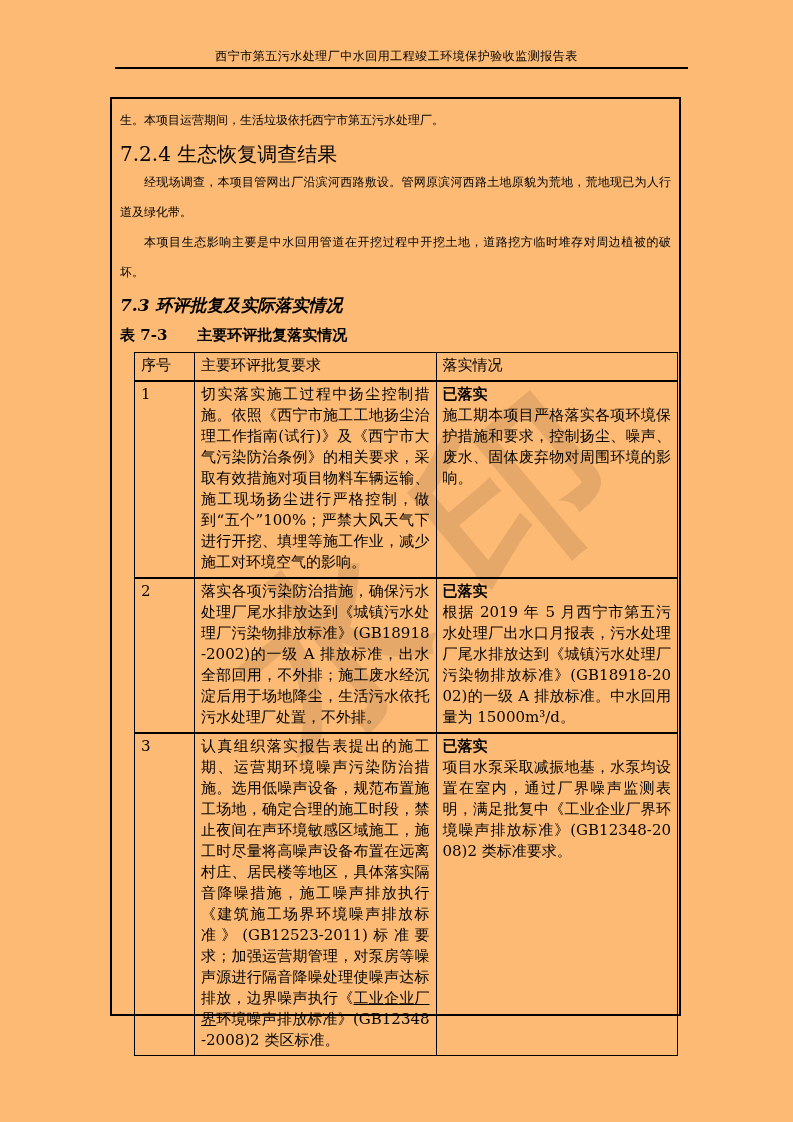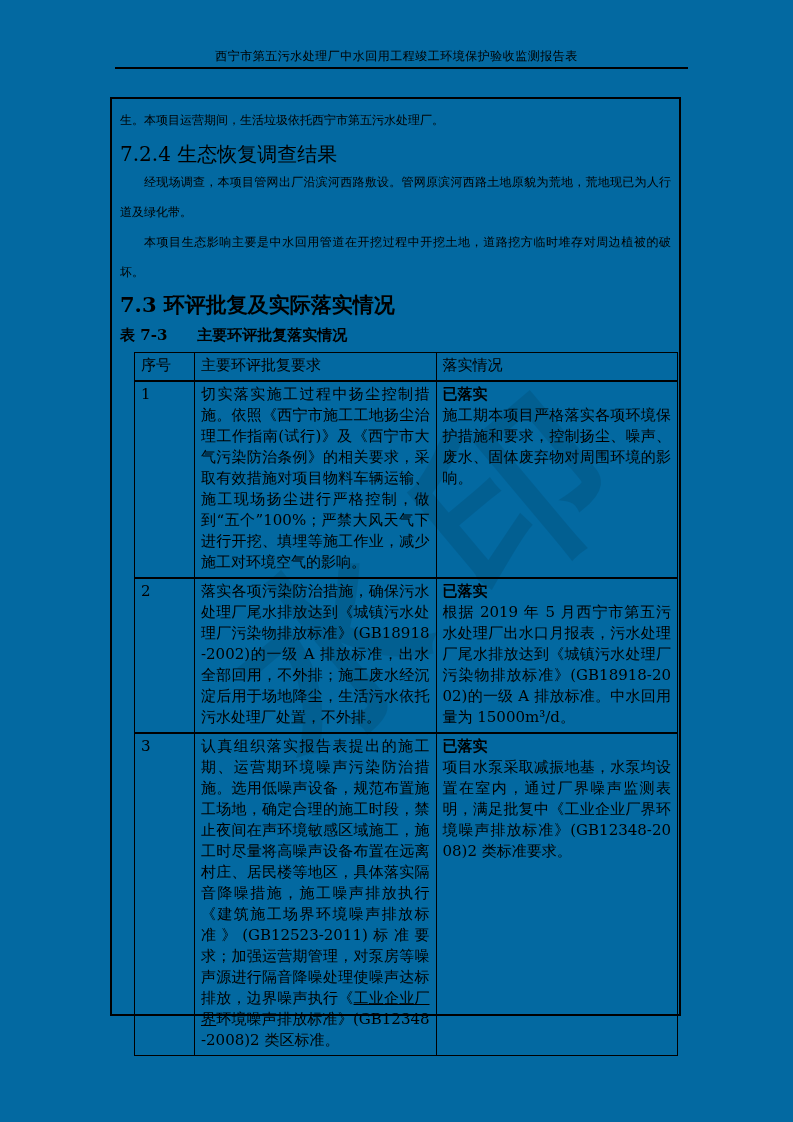--- a/index.html
+++ b/index.html
@@ -1,20 +1,20 @@
 <!DOCTYPE html>
 <html><head>
 <meta charset="utf-8">
 <style>
   html,body{margin:0;padding:0;background:#888;}
   .page{
     position:relative;
     width:793px;height:1122px;
     margin:0 auto;
-    background:#0369a1;
+    background:#fdba74;
     font-family:"DejaVu Serif","Liberation Serif",serif;
     color:#000;
     overflow:hidden;
   }
   
   .doc-header-title{
     position:absolute;top:48px;left:0;right:0;
     text-align:center;font-size:12px;letter-spacing:0.5px;
   }
   .doc-header-rule{
@@ -33,21 +33,21 @@
   .content-box{
     position:absolute;left:110px;top:97px;
     width:571px;height:919px;
     border:2px solid #000;
     box-sizing:border-box;
     padding:6px 8px 0 8px;
   }
   .content-box p{margin:0;font-size:12px;line-height:30px;text-align:justify;}
   p.indent{text-indent:2em;}
   .h724{margin:6px 0 0 0;font-size:20px;font-weight:normal;line-height:26px;}
-  .h73{margin:4px 0 0 0;font-size:21px;font-weight:bold;line-height:28px;}
+  .h73{margin:4px 0 0 0;font-size:17px;font-weight:bold;line-height:28px;font-style:italic;}
   .table-caption{
     margin:4px 0 5px 0;
     font-size:15px;font-weight:bold;line-height:24px;
     white-space:pre;
   }
   table.approval{
     border-collapse:collapse;
     margin-left:14px;
     width:544px;
     table-layout:fixed;

